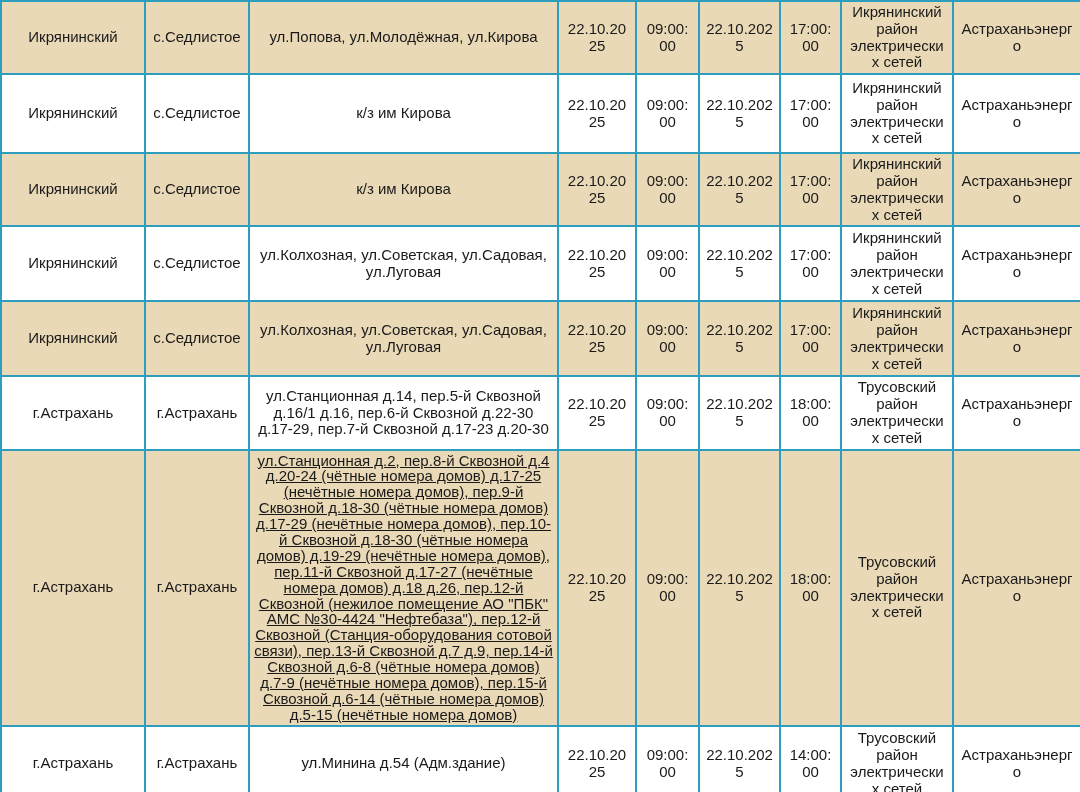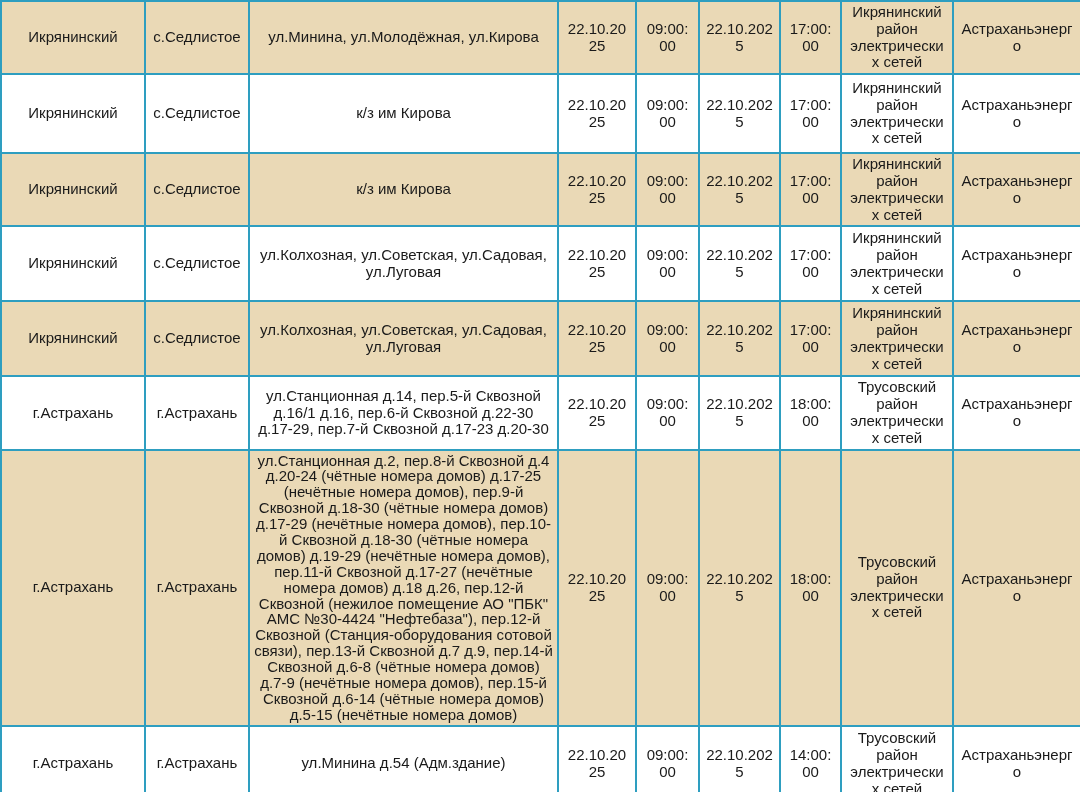--- a/index.html
+++ b/index.html
@@ -29,21 +29,21 @@
   }
   tbody tr:nth-child(odd){background:var(--band-odd);}
   tbody tr:nth-child(even){background:var(--band-even);}
   tbody tr:nth-child(1){height:73px;}
   tbody tr:nth-child(2){height:79px;}
   tbody tr:nth-child(3){height:73px;}
   tbody tr:nth-child(4){height:75px;}
   tbody tr:nth-child(5){height:75px;}
   tbody tr:nth-child(6){height:73px;}
   tbody tr:nth-child(7){height:268px;}
-  tbody tr:nth-child(7) td:nth-child(3){line-height:1.06;padding:2px 3px;}
+  tbody tr:nth-child(7) td:nth-child(3){line-height:1.06;padding:2px 3px;text-decoration:underline;}
   tbody tr:nth-child(8){height:76px;}
 </style>
 </head>
 <body>
 
 <table data-name="outage-schedule-table">
   <colgroup>
     <col style="width:144px">
     <col style="width:104px">
     <col style="width:309px">
@@ -51,21 +51,21 @@
     <col style="width:63px">
     <col style="width:81px">
     <col style="width:61px">
     <col style="width:112px">
     <col style="width:128px">
   </colgroup>
   <tbody data-name="outage-table-body">
       <tr data-name="table-row">
         <td data-name="cell-district">Икрянинский</td>
         <td data-name="cell-settlement">с.Седлистое</td>
-        <td data-name="cell-addresses">ул.Минина, ул.Молодёжная, ул.Кирова</td>
+        <td data-name="cell-addresses">ул.Попова, ул.Молодёжная, ул.Кирова</td>
         <td data-name="cell-start-date">22.10.2025</td>
         <td data-name="cell-start-time">09:00:00</td>
         <td data-name="cell-end-date">22.10.2025</td>
         <td data-name="cell-end-time">17:00:00</td>
         <td data-name="cell-grid-branch">Икрянинский район электрических сетей</td>
         <td data-name="cell-company">Астраханьэнерго</td>
       </tr>
       <tr data-name="table-row">
         <td data-name="cell-district">Икрянинский</td>
         <td data-name="cell-settlement">с.Седлистое</td>

